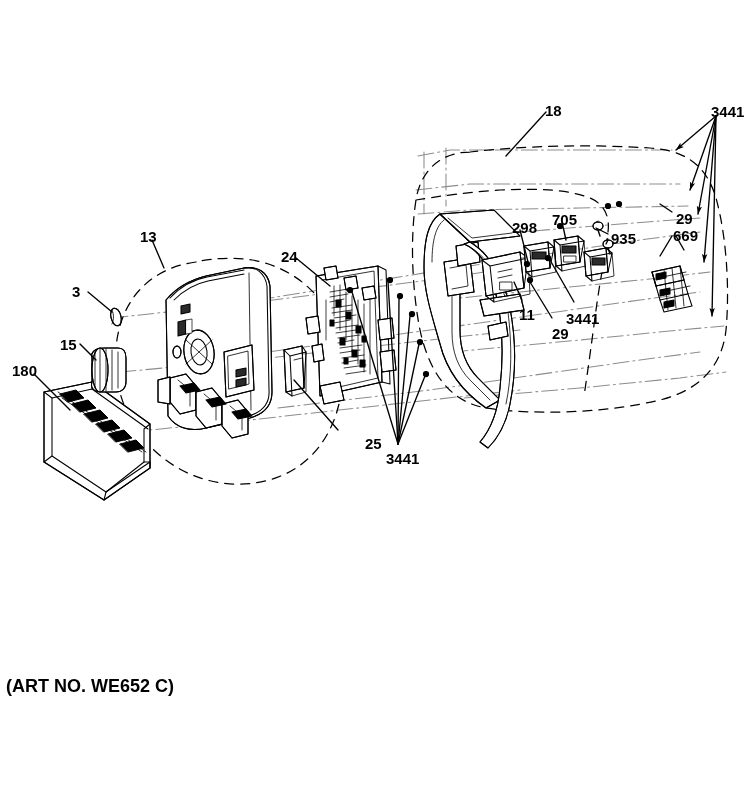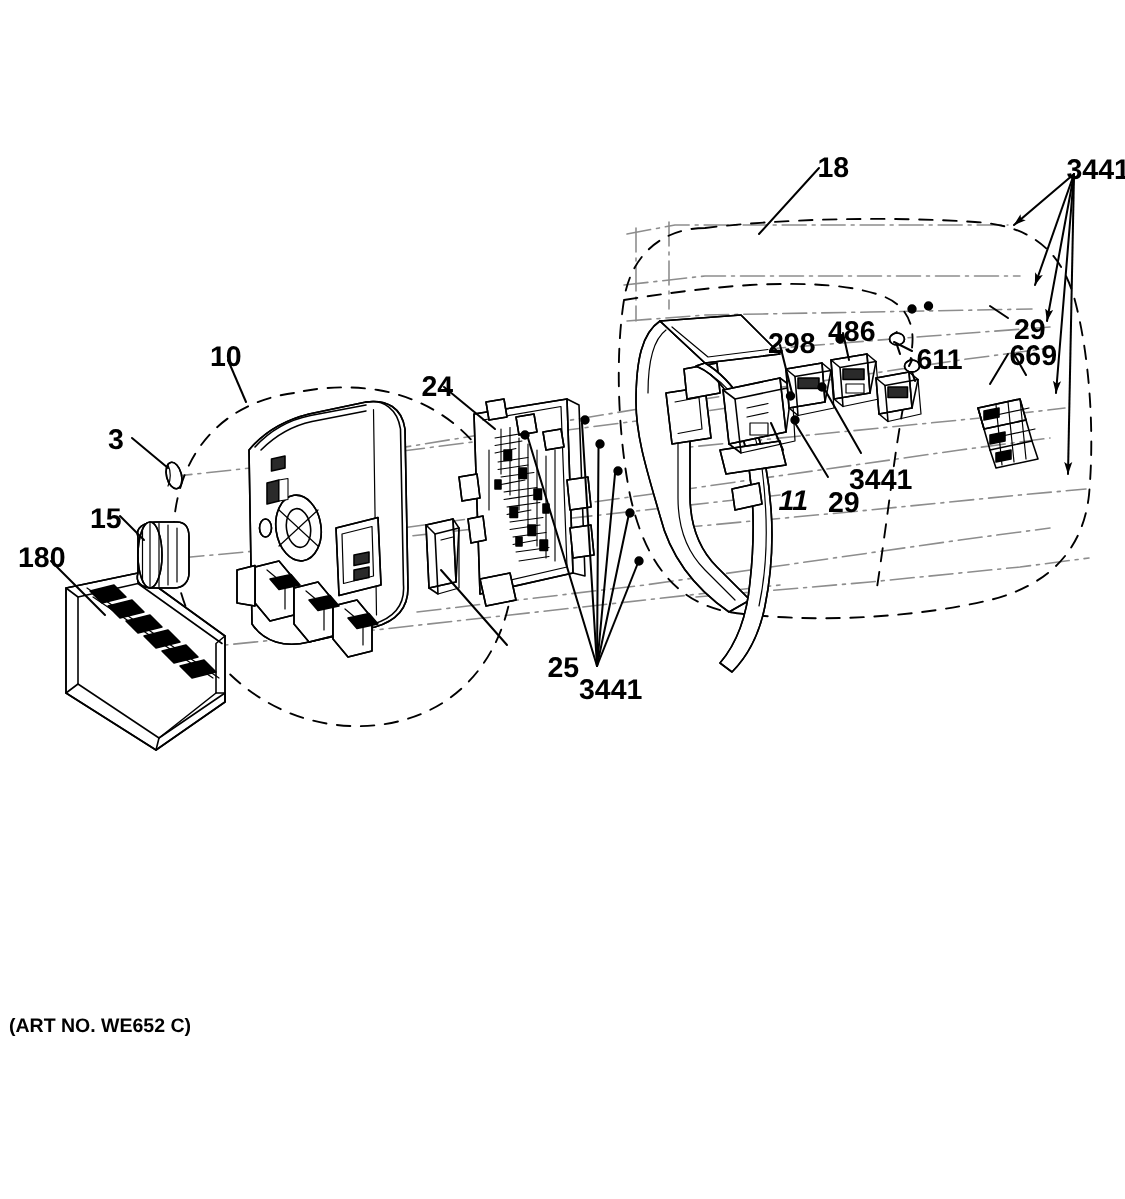--- a/index.html
+++ b/index.html
@@ -1,23 +1,23 @@
 <!DOCTYPE html>
 <html><head>
 <meta charset="utf-8">
 <style>
   html,body{margin:0;padding:0;background:#ffffff;}
   body{width:750px;height:799px;position:relative;overflow:hidden;
        font-family:"Liberation Sans",sans-serif;}
   #stage{position:absolute;left:0;top:0;width:750px;height:799px;}
   svg{position:absolute;left:0;top:0;width:750px;height:799px;}
   .lbl{position:absolute;font-family:"Liberation Sans",sans-serif;
-       font-size:19px;font-weight:bold;color:#000;white-space:nowrap;
+       font-size:15px;font-weight:bold;color:#000;white-space:nowrap;
        letter-spacing:0px;}
-  #artno{position:absolute;left:6px;top:676px;font-size:13px;
+  #artno{position:absolute;left:6px;top:676px;font-size:18px;
          font-weight:bold;color:#000;font-family:"Liberation Sans",sans-serif;
          white-space:nowrap;}
 </style>
 </head>
 <body>
 
 <div id="stage">
 
 <svg viewBox="0 0 750 799">
   <defs>
@@ -412,33 +412,33 @@
     <path d="M398 444 L399 298"></path>
     <path d="M398 444 L410 316"></path>
     <path d="M398 444 L419 344"></path>
     <path d="M398 444 L425 376"></path>
     <path d="M398 444 L352 292"></path>
   </g>
 
   </g>
 </svg>
 
-<div class="lbl" style="left:140px;top:228px;">10</div>
+<div class="lbl" style="left:140px;top:228px;">13</div>
 <div class="lbl" style="left:72px;top:283px;">3</div>
 <div class="lbl" style="left:60px;top:336px;">15</div>
 <div class="lbl" style="left:12px;top:362px;">180</div>
 <div class="lbl" style="left:281px;top:248px;">24</div>
 <div class="lbl" style="left:341px;top:435px;margin-left:24px;">25</div>
 <div class="lbl" style="left:386px;top:450px;">3441</div>
 <div class="lbl" style="left:545px;top:102px;">18</div>
 <div class="lbl" style="left:711px;top:103px;">3441</div>
 <div class="lbl" style="left:676px;top:210px;">29</div>
 <div class="lbl" style="left:673px;top:227px;">669</div>
 <div class="lbl" style="left:512px;top:219px;">298</div>
-<div class="lbl" style="left:552px;top:211px;">486</div>
-<div class="lbl" style="left:611px;top:230px;">611</div>
-<div class="lbl" style="left:519px;top:324px;font-style:italic;">11</div>
+<div class="lbl" style="left:552px;top:211px;">705</div>
+<div class="lbl" style="left:611px;top:230px;">935</div>
+<div class="lbl" style="left:519px;top:306px;">11</div>
 <div class="lbl" style="left:552px;top:325px;">29</div>
 <div class="lbl" style="left:566px;top:310px;">3441</div>
 
 <div id="artno">(ART NO. WE652 C)</div>
 
 </div>
 
 </body></html>

